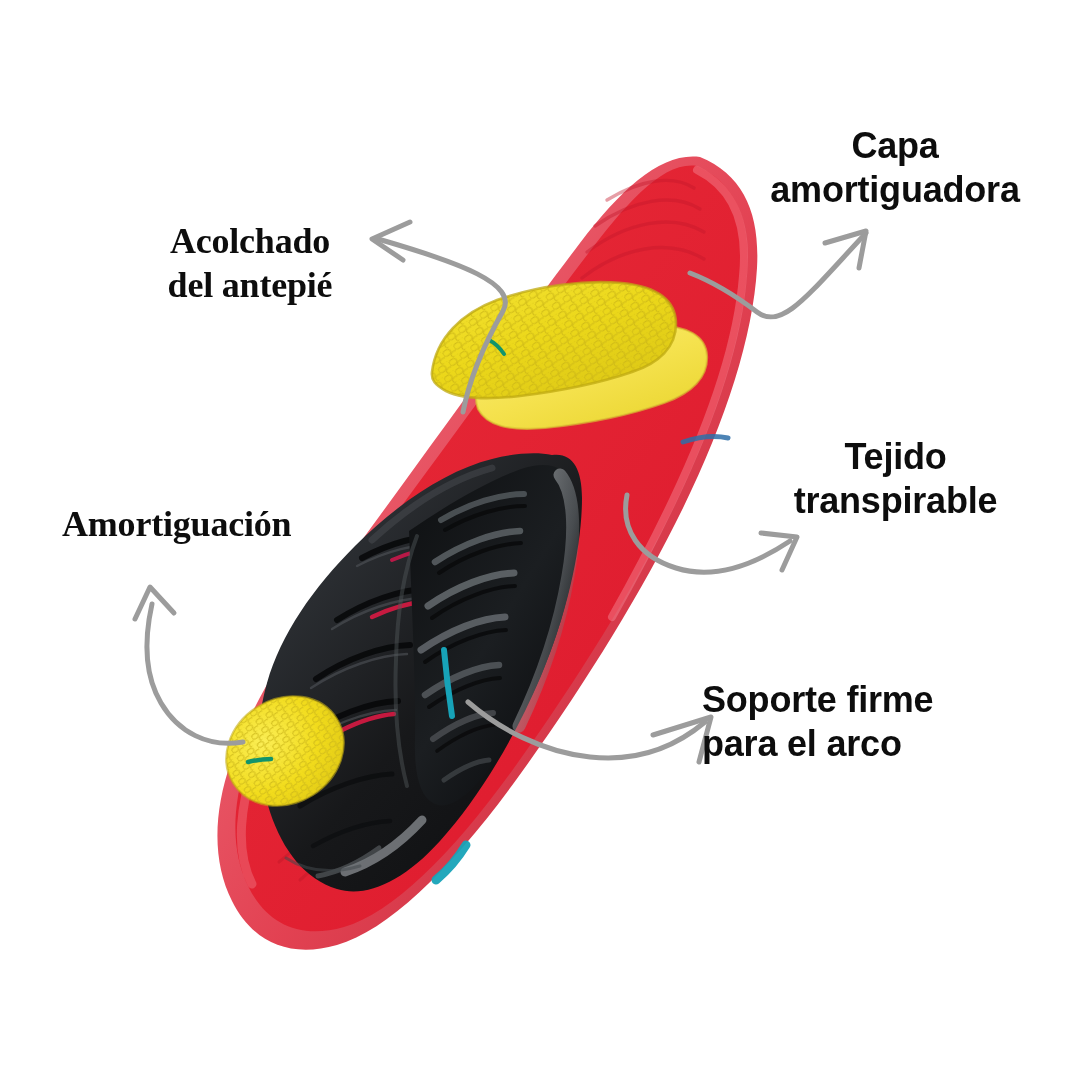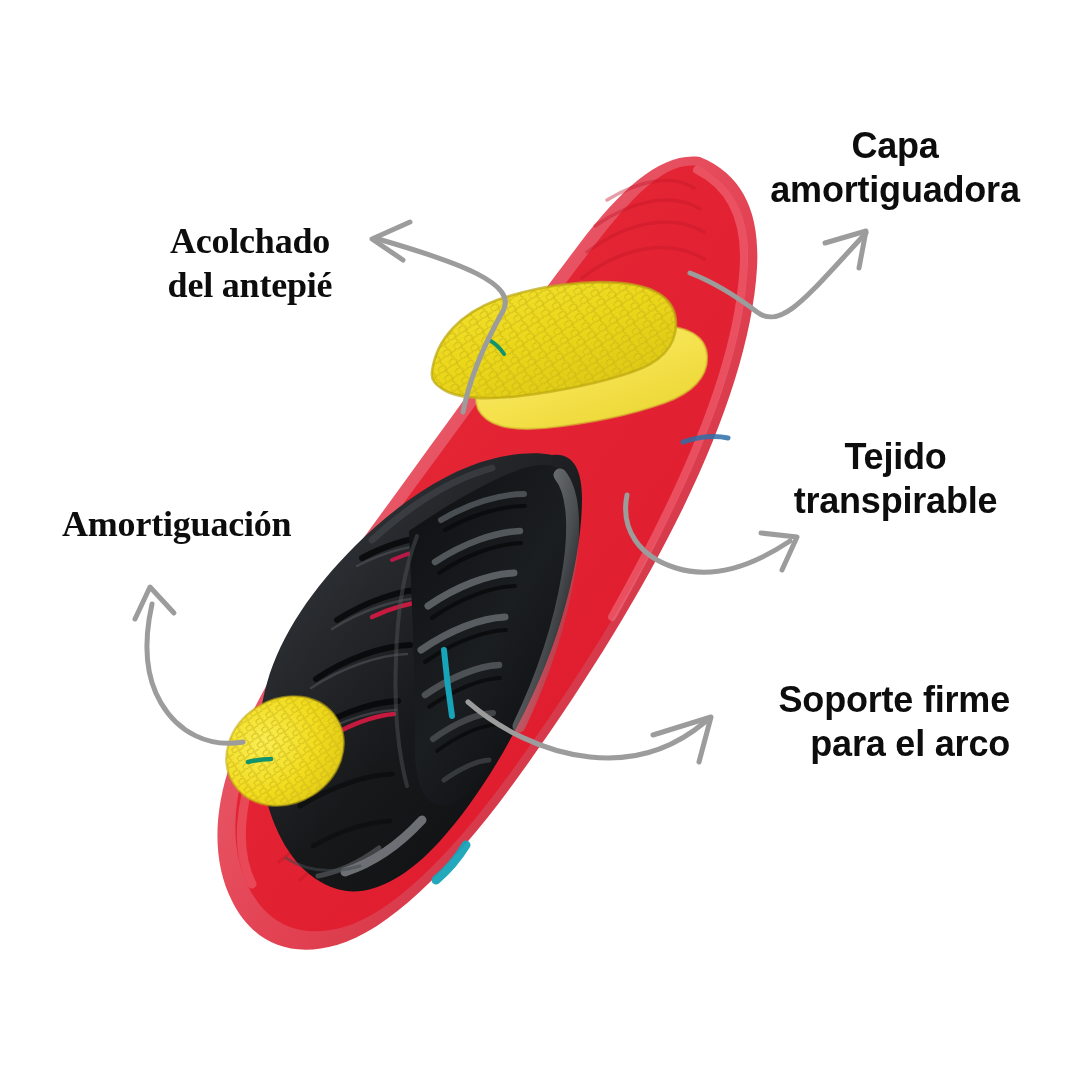--- a/index.html
+++ b/index.html
@@ -22,21 +22,21 @@
     letter-spacing:-0.2px;
     white-space:pre-line;
     -webkit-font-smoothing:antialiased;
   }
   .callout.right{text-align:center;}
   .callout.left{text-align:center;font-family:Liberation Serif, serif;}
   #lbl-capa{left:740px;top:124px;width:310px;text-align:center;}
   #lbl-acolchado{left:130px;top:220px;width:240px;text-align:center;}
   #lbl-tejido{left:788px;top:422px;width:215px;text-align:center;margin-top:13px;}
   #lbl-amortiguacion{left:62px;top:503px;width:300px;text-align:left;}
-  #lbl-soporte{left:740px;top:678px;width:270px;text-align:right;}
+  #lbl-soporte{left:702px;top:678px;width:270px;text-align:left;}
 </style>
 </head>
 <body>
 
 <div id="infographic">
 
   <svg class="layer" viewBox="0 0 1080 1080" aria-hidden="true">
     <defs>
       <linearGradient id="gRed" x1="0.15" y1="0.1" x2="0.9" y2="0.95">
         <stop offset="0%" stop-color="#EC4252"></stop>

